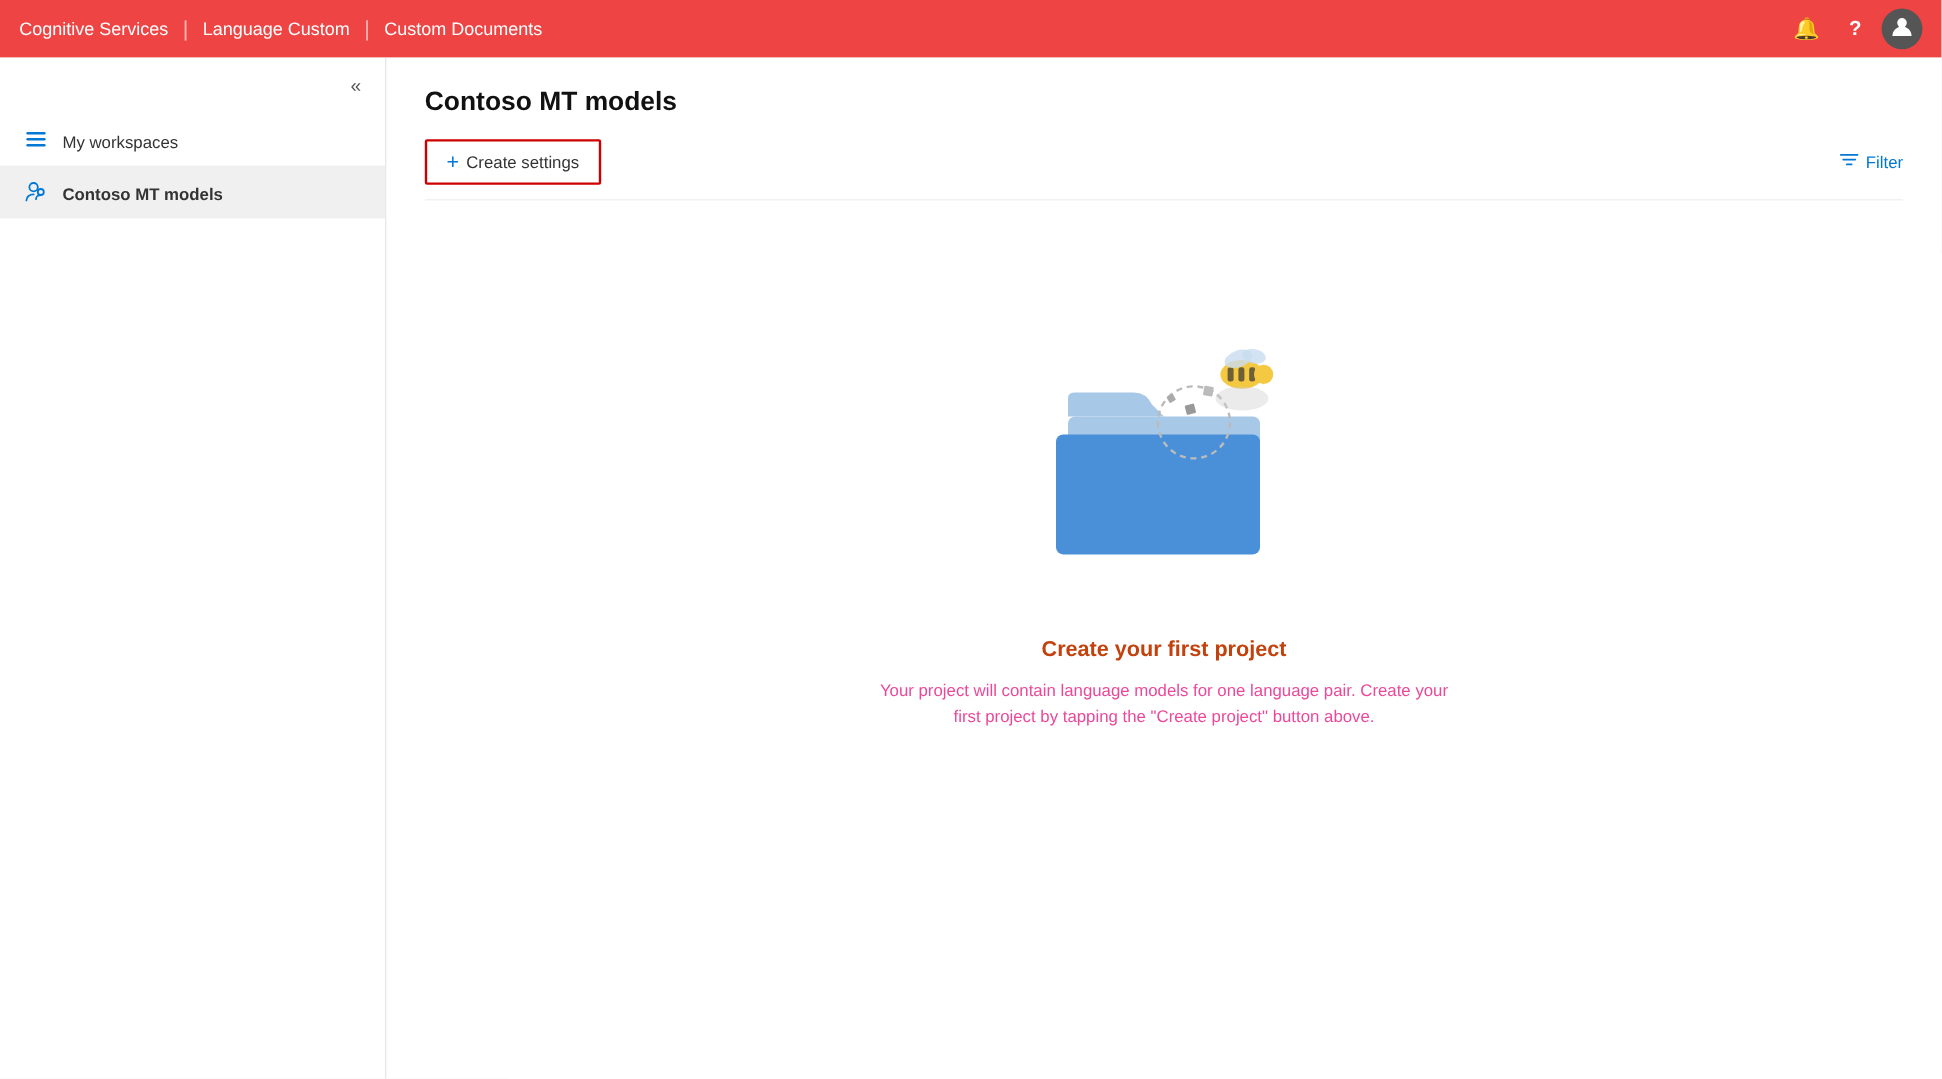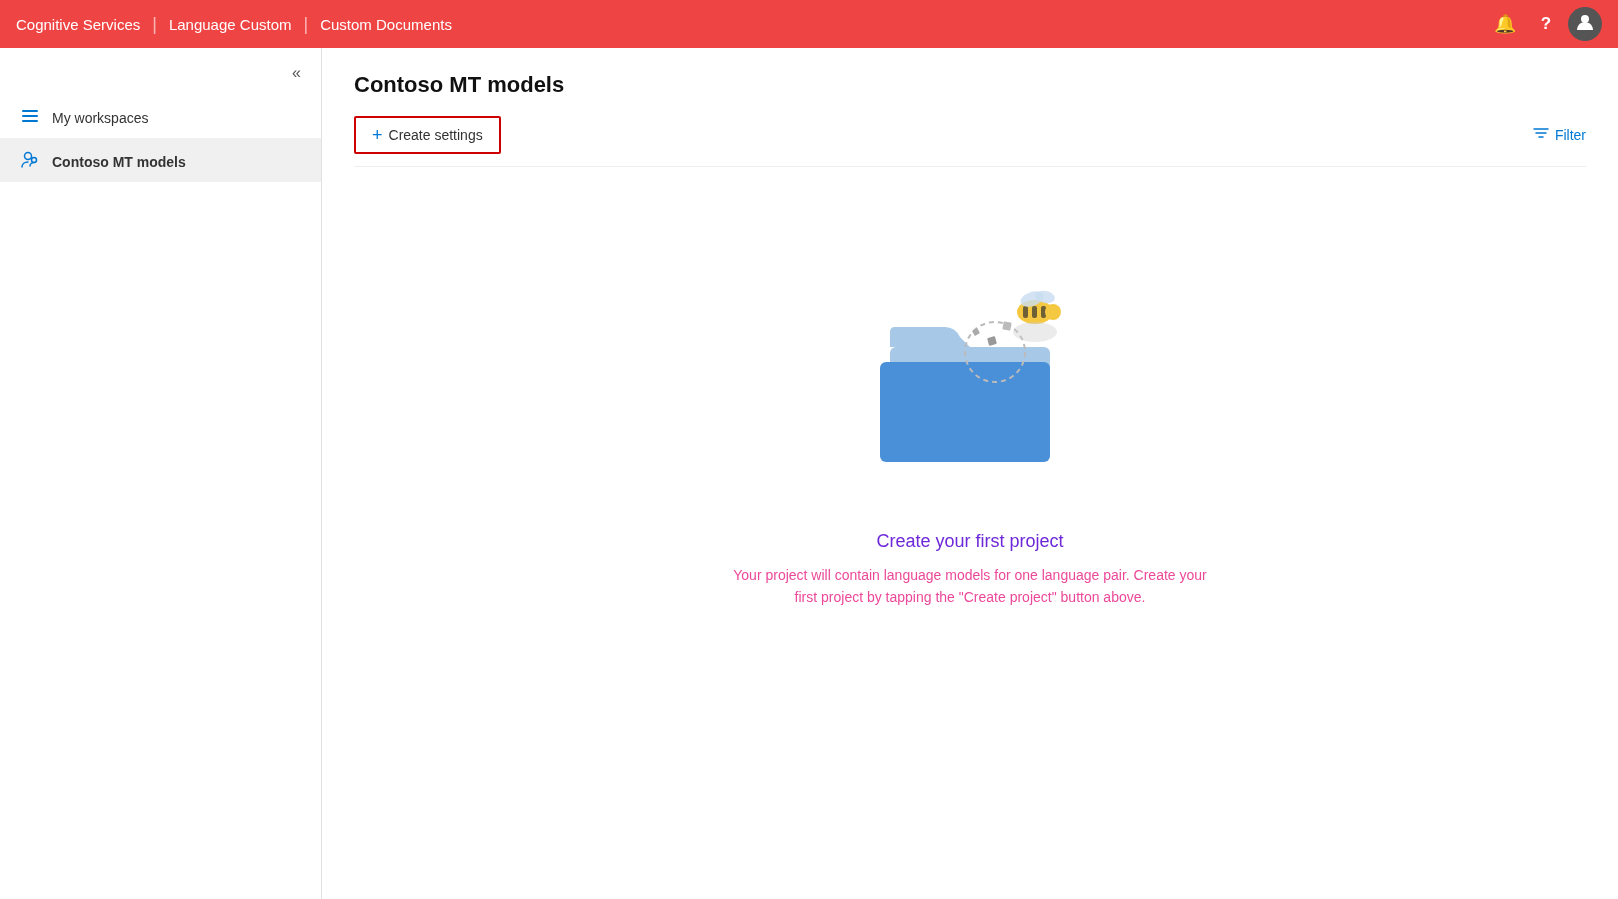--- a/index.html
+++ b/index.html
@@ -202,22 +202,22 @@
       text-align: center;
     }
     .empty-illustration {
       width: 260px;
       height: 260px;
       margin-bottom: 24px;
       position: relative;
     }
     .empty-title {
       font-size: 18px;
-      font-weight: 400;
-      color: #6d28d9;
+      font-weight: 700;
+      color: #c2410c;
       margin-bottom: 12px;
     }
     .empty-desc {
       font-size: 14px;
       color: #ec4899;
       max-width: 480px;
       line-height: 1.6;
     }
   </style>
 </head>

